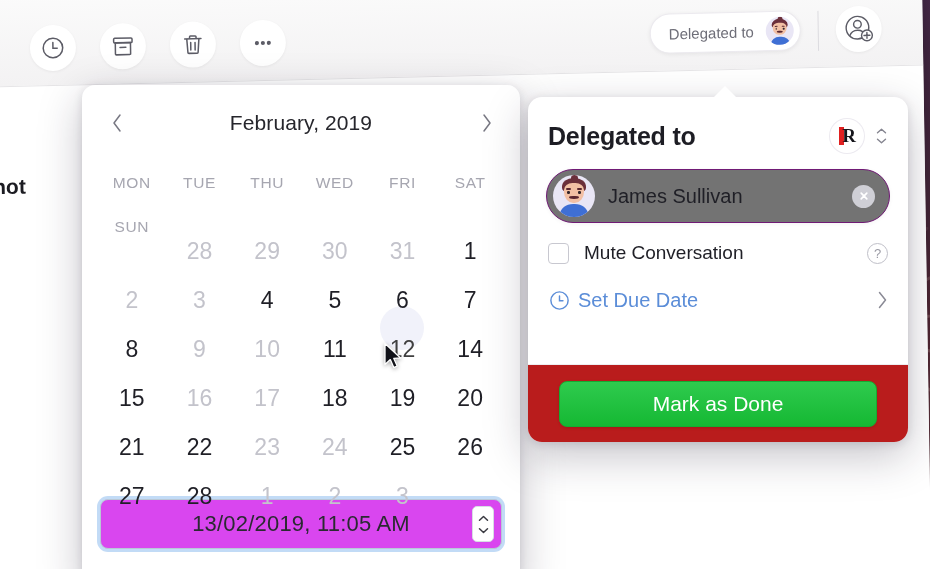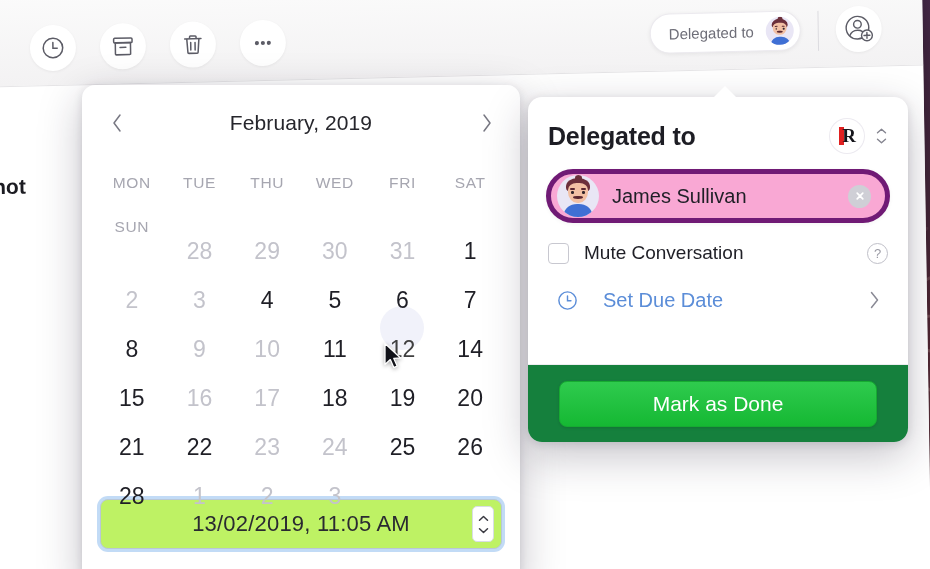--- a/index.html
+++ b/index.html
@@ -268,21 +268,21 @@
   
   .dt-wrap {
     position: absolute;
     left: 18px; right: 18px;
     bottom: 36px;
     height: 50px;
   }
   .dt-field {
     position: relative;
     width: 100%; height: 100%;
-    background: #bef264;
+    background: #d946ef;
     border: 1px solid #b9c7d6;
     border-radius: 8px;
     box-shadow: 0 0 0 3px rgba(120,175,235,0.45);
     display: flex; align-items: center; justify-content: center;
   }
   .dt-value {
     font-size: 22px;
     color: #2a2a31;
     letter-spacing: 0.2px;
   }
@@ -374,27 +374,27 @@
     display: flex; flex-direction: column;
     align-items: center; justify-content: center;
     gap: 4px;
     color: #84848f;
     flex: none;
   }
 
   .person-chip {
     margin: 16px 18px 0 18px;
     height: 54px;
-    border: 5px solid #701a75;
+    border: 1px solid #701a75;
     border-radius: 27px;
     box-shadow: 0 1px 4px rgba(0,0,0,0.05);
     display: flex; align-items: center;
     padding: 0 14px 0 6px;
     gap: 13px;
-    background: #f9a8d4;
+    background: #737373;
   }
   .person-name {
     flex: 1;
     font-size: 20px;
     color: #1f1f26;
   }
   .clear-btn {
     width: 23px; height: 23px;
     border-radius: 50%;
     background: #cfcfd6;
@@ -427,37 +427,37 @@
     border-radius: 50%;
     border: 1.4px solid #bfbfc8;
     color: #9a9aa4;
     font-size: 13px;
     display: flex; align-items: center; justify-content: center;
     flex: none;
   }
 
   .due-row {
     display: flex; align-items: center;
-    padding: 0 28px;
+    padding: 0 20px;
     height: 46px;
-    gap: 24px;
+    gap: 7px;
   }
   .due-label {
     flex: 1;
     font-size: 20px;
     color: #5b8dd8;
   }
   .clock-icon { color: #5b8dd8; flex: none; display: flex; }
   .chev-right { color: #8a8a95; flex: none; display: flex; }
 
   .pop-footer {
     position: absolute;
     left: 0; right: 0; bottom: 0;
     height: 78px;
-    background: #15803d;
+    background: #b91c1c;
     border-top: 1px solid #ededf0;
     border-radius: 0 0 14px 14px;
     display: flex; align-items: center; justify-content: center;
   }
   .done-btn {
     width: 318px; height: 46px;
     border-radius: 8px;
     background: linear-gradient(180deg, #2fcb4e 0%, #15b833 100%);
     border: 1px solid #16ab31;
     box-shadow: 0 1px 3px rgba(0,0,0,0.12);
@@ -674,20 +674,23 @@
           <span class="num">23</span>
         </div>
         <div class="day weekend">
           <span class="num">24</span>
         </div>
         <div class="day ">
           <span class="num">25</span>
         </div>
         <div class="day ">
           <span class="num">26</span>
+        </div>
+        <div class="day ">
+          <span class="num">27</span>
         </div>
         <div class="day ">
           <span class="num">28</span>
         </div>
         <div class="day muted">
           <span class="num">1</span>
         </div>
         <div class="day muted">
           <span class="num">2</span>
         </div>

